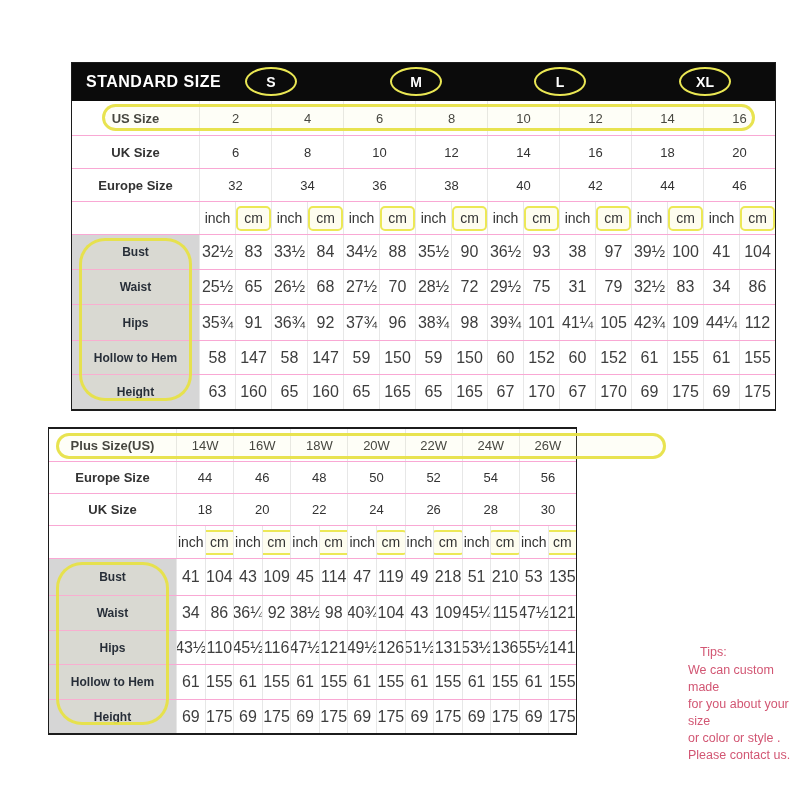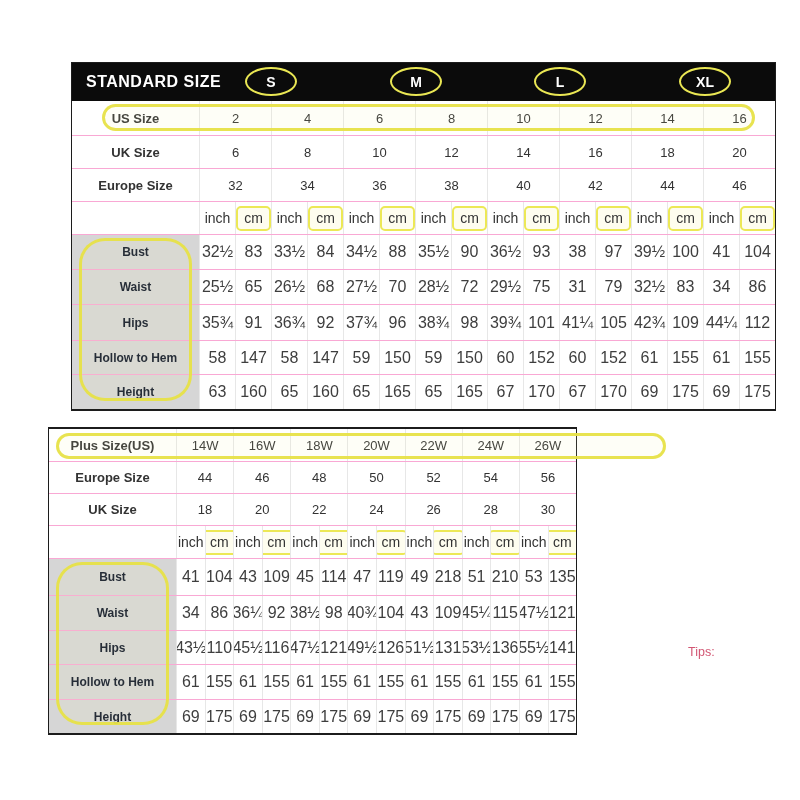--- a/index.html
+++ b/index.html
@@ -35,21 +35,21 @@
     background:rgba(250,246,190,0.25); }
 
   .hl { position:absolute; pointer-events:none; z-index:6;
     border:3px solid rgba(231,225,72,0.95);
     background:rgba(249,245,180,0.10); }
   .hl-row   { border-radius:15px; }
   .hl-block { border-radius:26px; }
 
   .tips { position:absolute; left:688px; top:644px; width:112px;
     color:#d25673; font-size:12.5px; line-height:17px; }
-  .tips .tips-title { margin-bottom:1px; }
+  .tips .tips-title { margin-bottom:1px;margin-left:12px; }
 </style>
 </head>
 <body>
 
 <div class="page">
 
   <section class="size-table std-table">
     <div class="black-header">
       <span class="title">STANDARD SIZE</span>
       <span id="ovals">
@@ -406,15 +406,21 @@
           <div class="cell">69</div>
           <div class="cell">175</div>
         </div>
       </div>
     <div class="hl hl-row" style="left:7px; top:4px; width:610px; height:26px;"></div>
     <div class="hl hl-block" style="left:7px; top:133px; width:113px; height:163px;"></div>
   </section>
 
   <aside class="tips">
     <div class="tips-title">Tips:</div>
+    <div id="tips-lines">
+        <div class="tips-line">We can custom made</div>
+        <div class="tips-line">for you about your size</div>
+        <div class="tips-line">or color or style .</div>
+        <div class="tips-line">Please contact us.</div>
+      </div>
   </aside>
 
 </div>
 
 </body></html>

